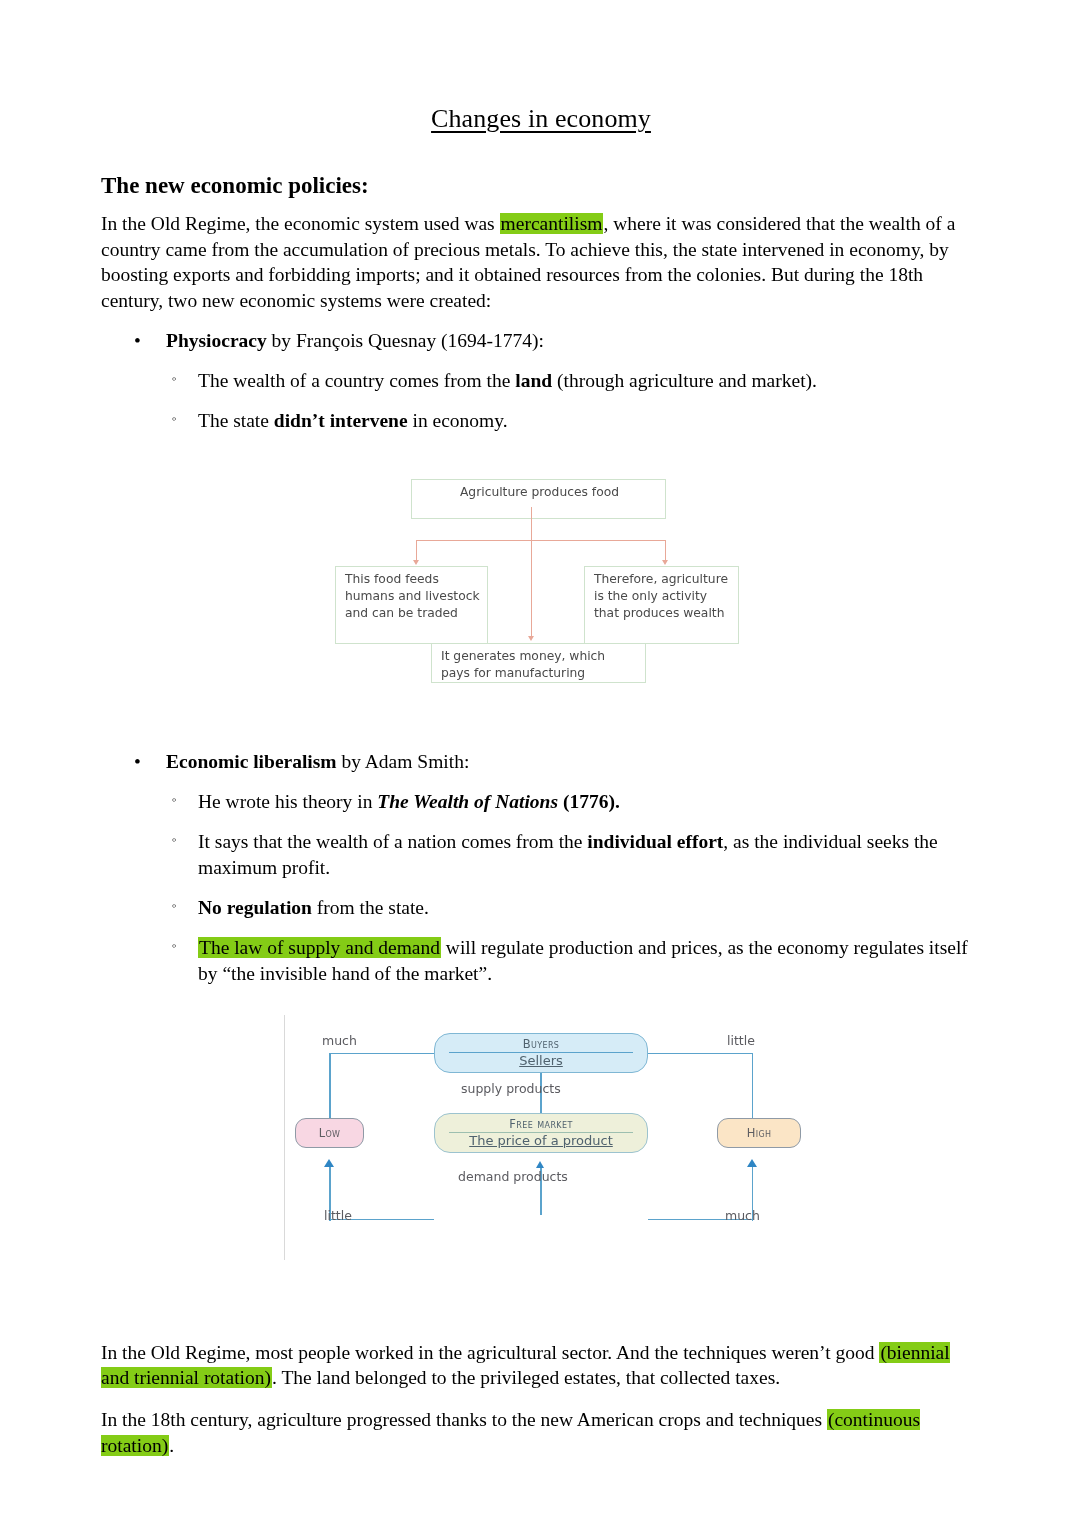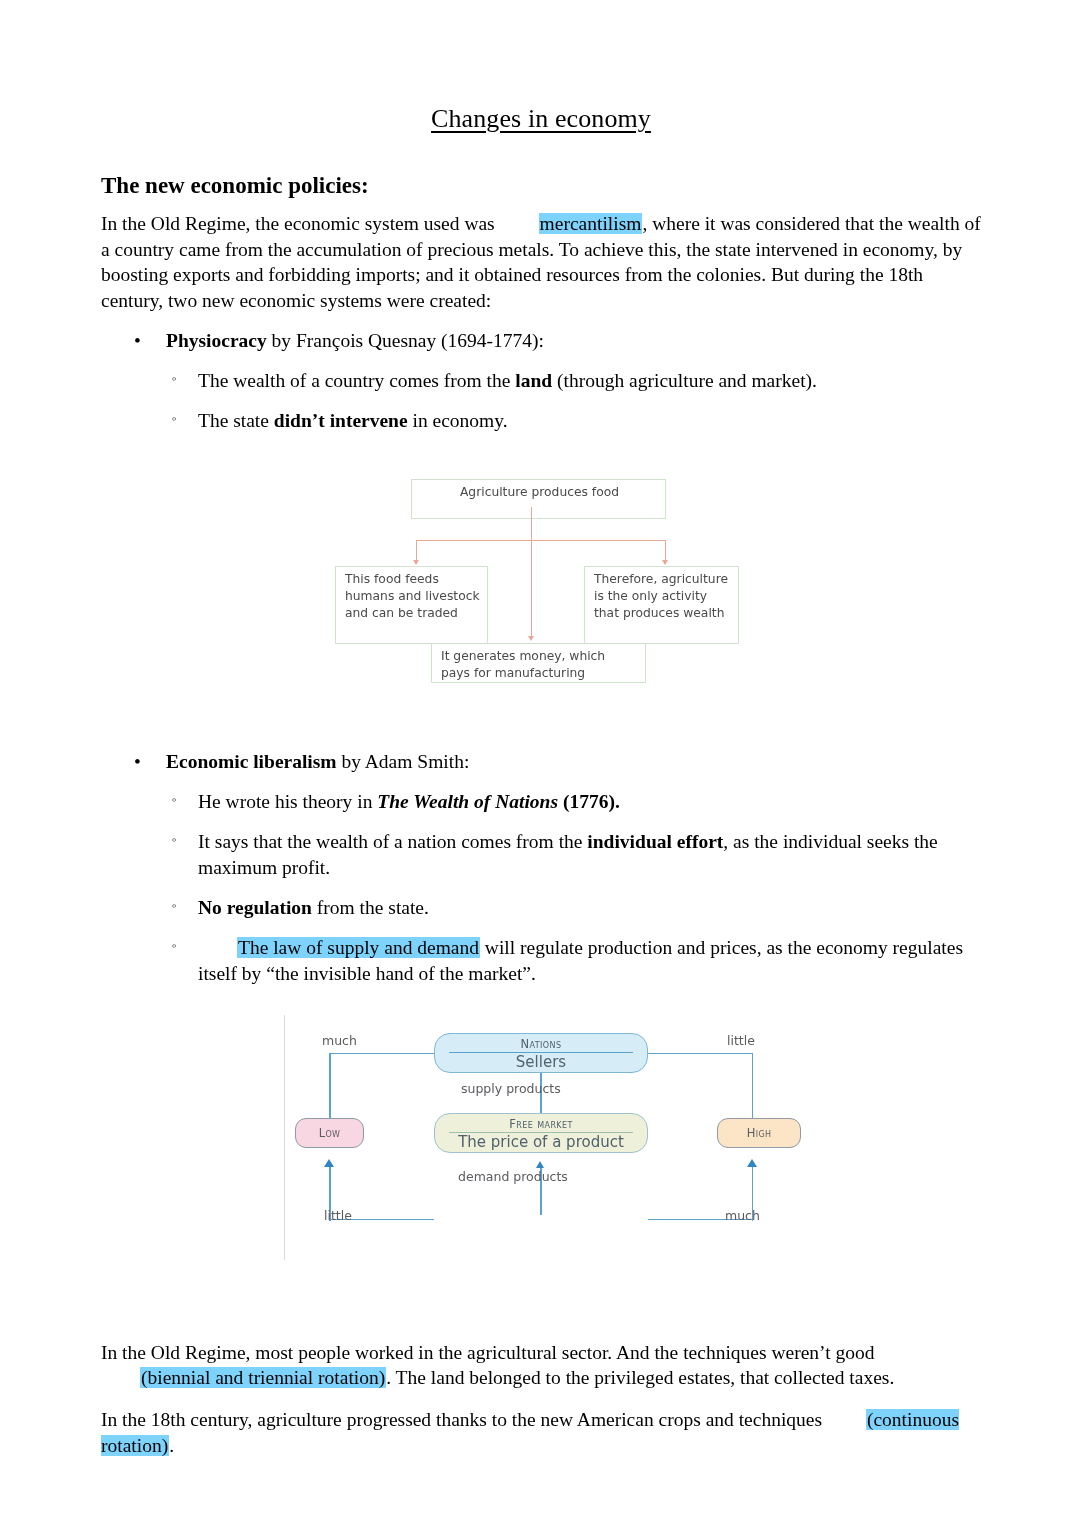--- a/index.html
+++ b/index.html
@@ -60,23 +60,22 @@
   
   p.para {
     font-size: 19.5px;
     line-height: 1.33;
     margin: 0;
     padding: 0;
     text-align: left;
   }
 
   .hl {
-    background-color: #7dd3fc;
+    background-color: #84cc16;
     padding: 0 1px;
-    margin-left: 39px;
   }
 
   b, .b { font-weight: bold; }
   i, .i { font-style: italic; }
 
   
   ul.level1 {
     list-style: none;
     margin: 0;
     padding: 0;
@@ -185,21 +184,21 @@
     display: block;
     height: 1.6px;
     background: #5ba3cc;
     margin: 1px 14px 1px 14px;
   }
   .smallcaps {
     font-variant: small-caps;
     letter-spacing: 0.4px;
     font-size: 11.5px;
   }
-  .normcase { font-size: 15px; }
+  .normcase { font-size: 13px; text-decoration: underline; }
 
   .sd-box.market {
     background: #eef0da;
     border-color: #9cc3cf;
   }
   .sd-box.market .divider { background: #9dbfb0; }
 
   .pill {
     position: absolute;
     box-sizing: border-box;
@@ -343,21 +342,21 @@
       <div class="sd-line v" style="left:470.5px; top:150px; height:56px;"></div>
       <div class="sd-arr up" style="left:465.7px; top:144px;"></div>
 
       <div class="sd-line v" style="left:259px; top:56px; height:50px;"></div>
       <div class="sd-arr sm dn" style="left:255.1px; top:100px;"></div>
 
       <div class="sd-line v" style="left:259px; top:152px; height:48px;"></div>
       <div class="sd-arr sm up" style="left:255.1px; top:146px;"></div>
 
       <div class="sd-box" style="left:153px; top:18px; width:214px; height:40px; padding-top:4px;">
-        <span class="ln1 smallcaps">Nations</span>
+        <span class="ln1 smallcaps">Buyers</span>
         <span class="divider"></span>
         <span class="ln2 normcase">Sellers</span>
       </div>
 
       <div class="sd-box market" style="left:153px; top:98px; width:214px; height:40px; padding-top:4px;">
         <span class="ln1 smallcaps">Free market</span>
         <span class="divider"></span>
         <span class="ln2 normcase">The price of a product</span>
       </div>
 

